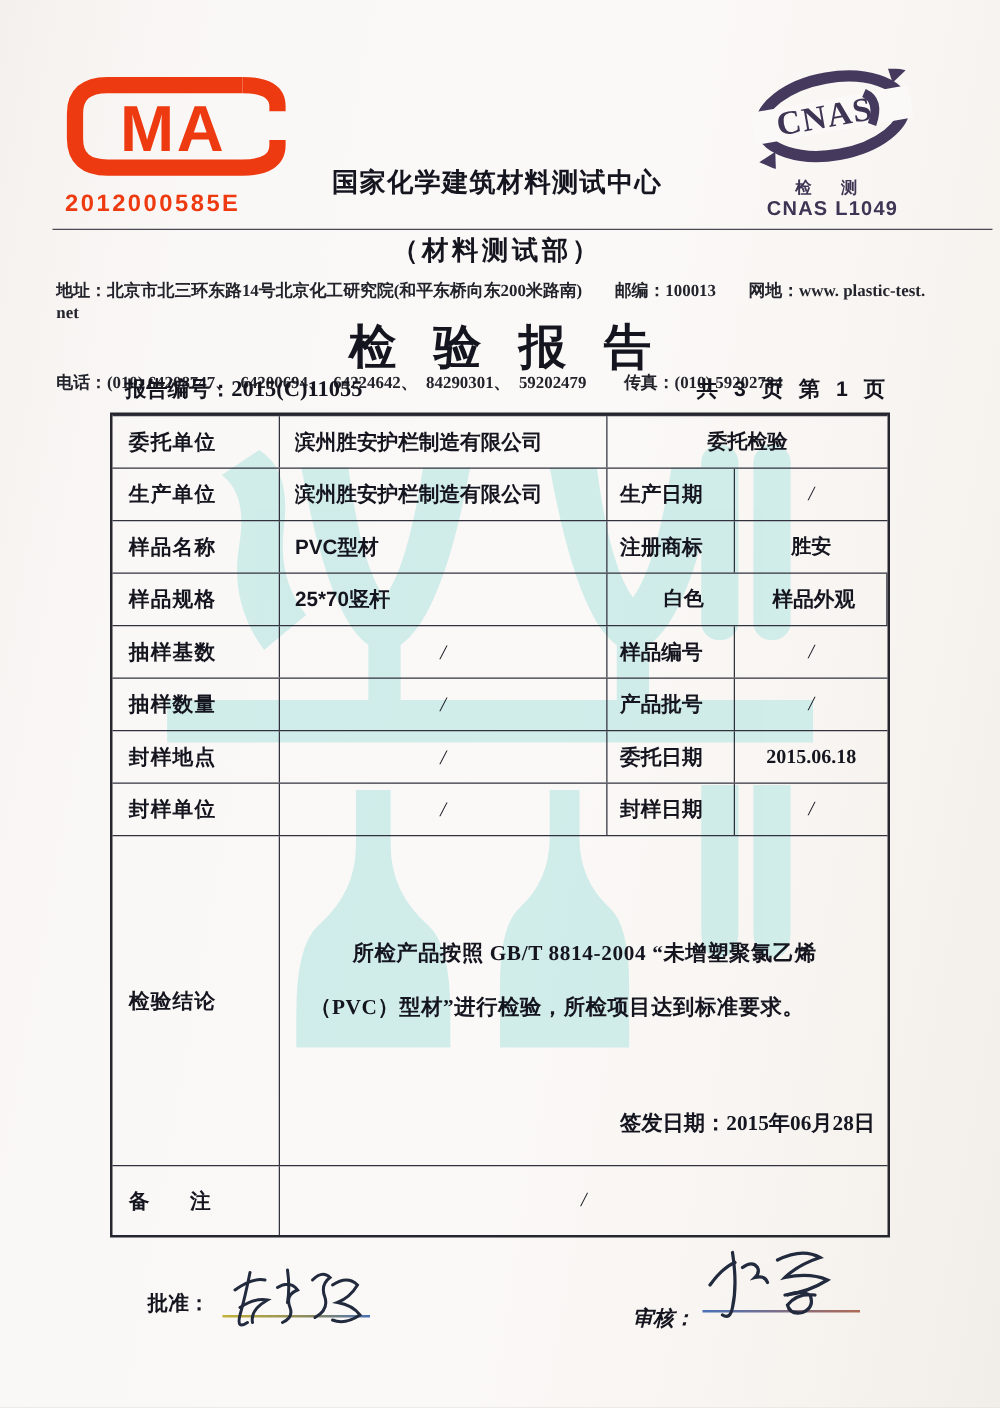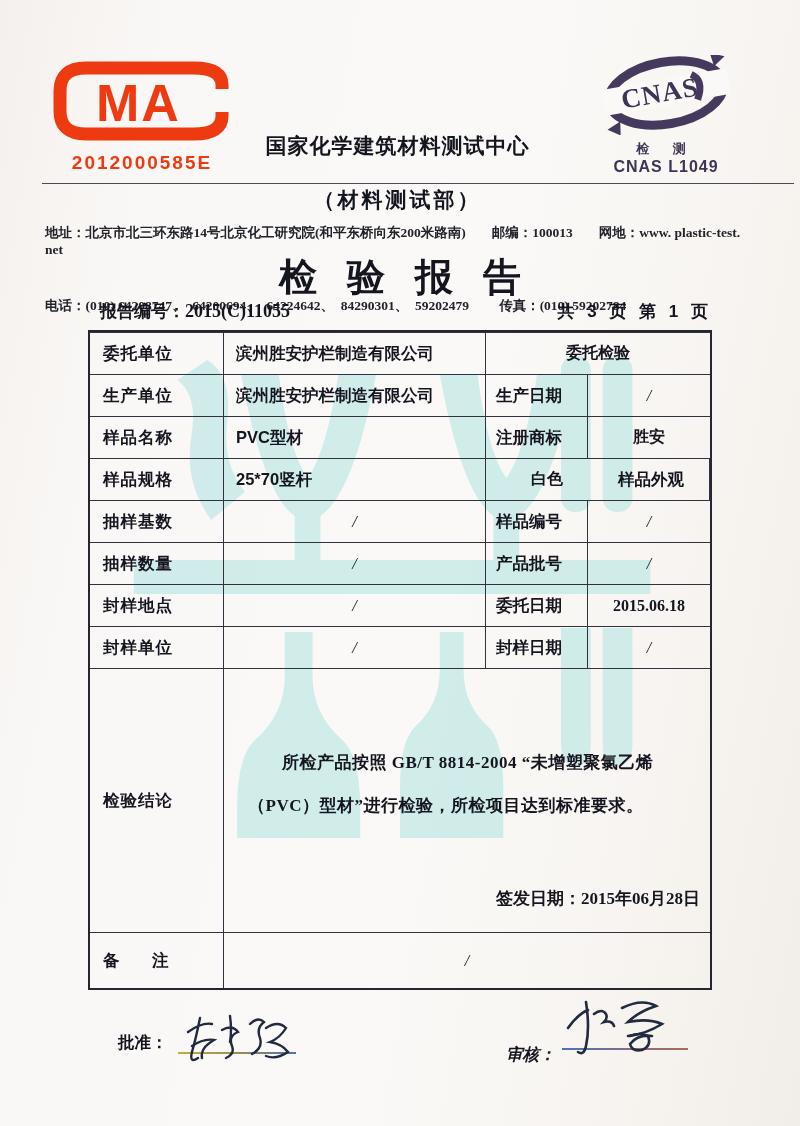--- a/index.html
+++ b/index.html
@@ -5,21 +5,21 @@
   * { margin:0; padding:0; box-sizing:border-box; }
   html,body { background:#e8e6e2; }
   .page {
     position:relative; width:800px; height:1126px; margin:0 auto;
     background:linear-gradient(100deg,#f4f0ee 0%,#faf8f6 18%,#fbf9f7 55%,#f6f3ef 85%,#f1ede8 100%);
     font-family:"Liberation Sans", sans-serif; color:#15151f; overflow:hidden;padding-left:12px;
   }
   
   .cma { position:absolute; left:52px; top:60px; width:180px; }
   .cma-num { margin-top:6px; color:#ee3a10; font-family:"Liberation Sans",sans-serif;
-             font-weight:bold; font-size:19px; letter-spacing:2px; text-align:center; }
+             font-weight:bold; font-size:19px; letter-spacing:2px; }
   .org { position:absolute; left:195px; top:86px; width:405px; text-align:center; }
   .org-title { font-size:21px; font-weight:bold; letter-spacing:1px; white-space:nowrap;margin-top:46px; }
   .org-sub { margin-top:26px; font-size:21px; font-weight:bold; letter-spacing:3px; }
   .cnas { position:absolute; left:596px; top:55px; width:140px; text-align:center; color:#453a5e; }
   .cnas-type { font-size:13px; font-weight:bold; letter-spacing:10px; margin-top:1px; color:#3e3555;}
   .cnas-no { font-size:16px; font-weight:bold; letter-spacing:1px; color:#3e3555;
              font-family:"Liberation Sans",sans-serif; }
   .hr1 { position:absolute; left:42px; top:183px; width:752px; height:0;
          border-top:1.6px solid #4a4a52; }
   

